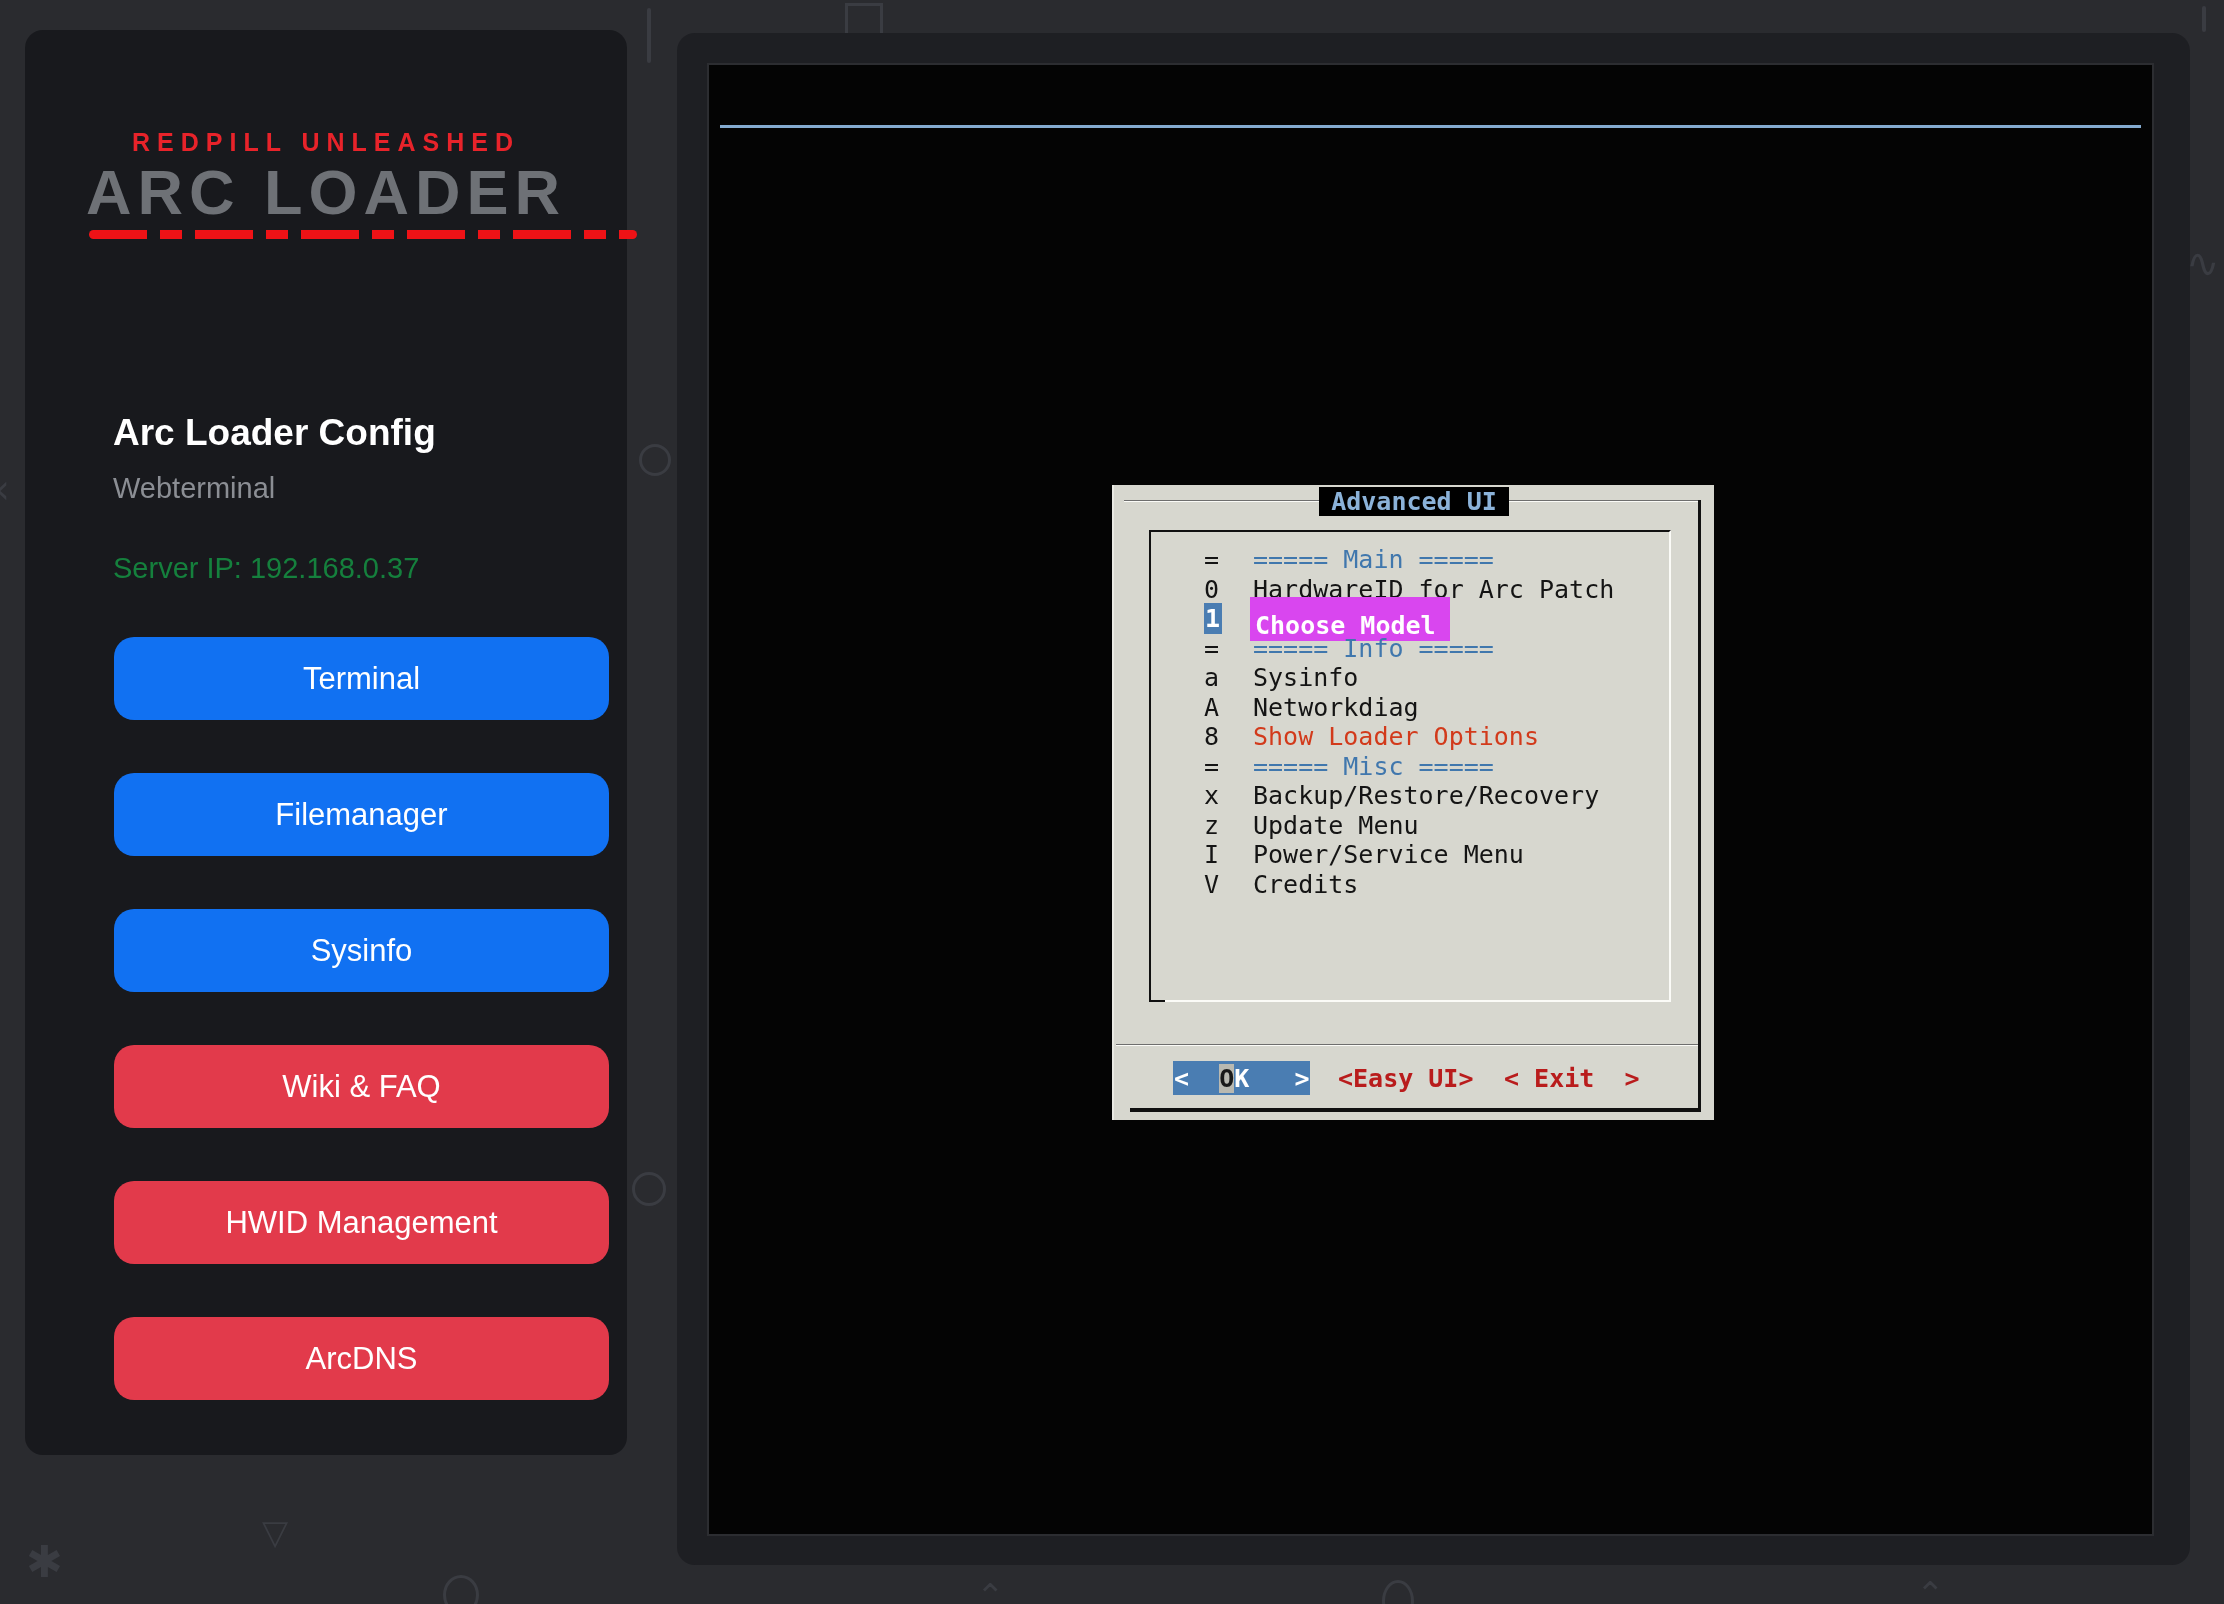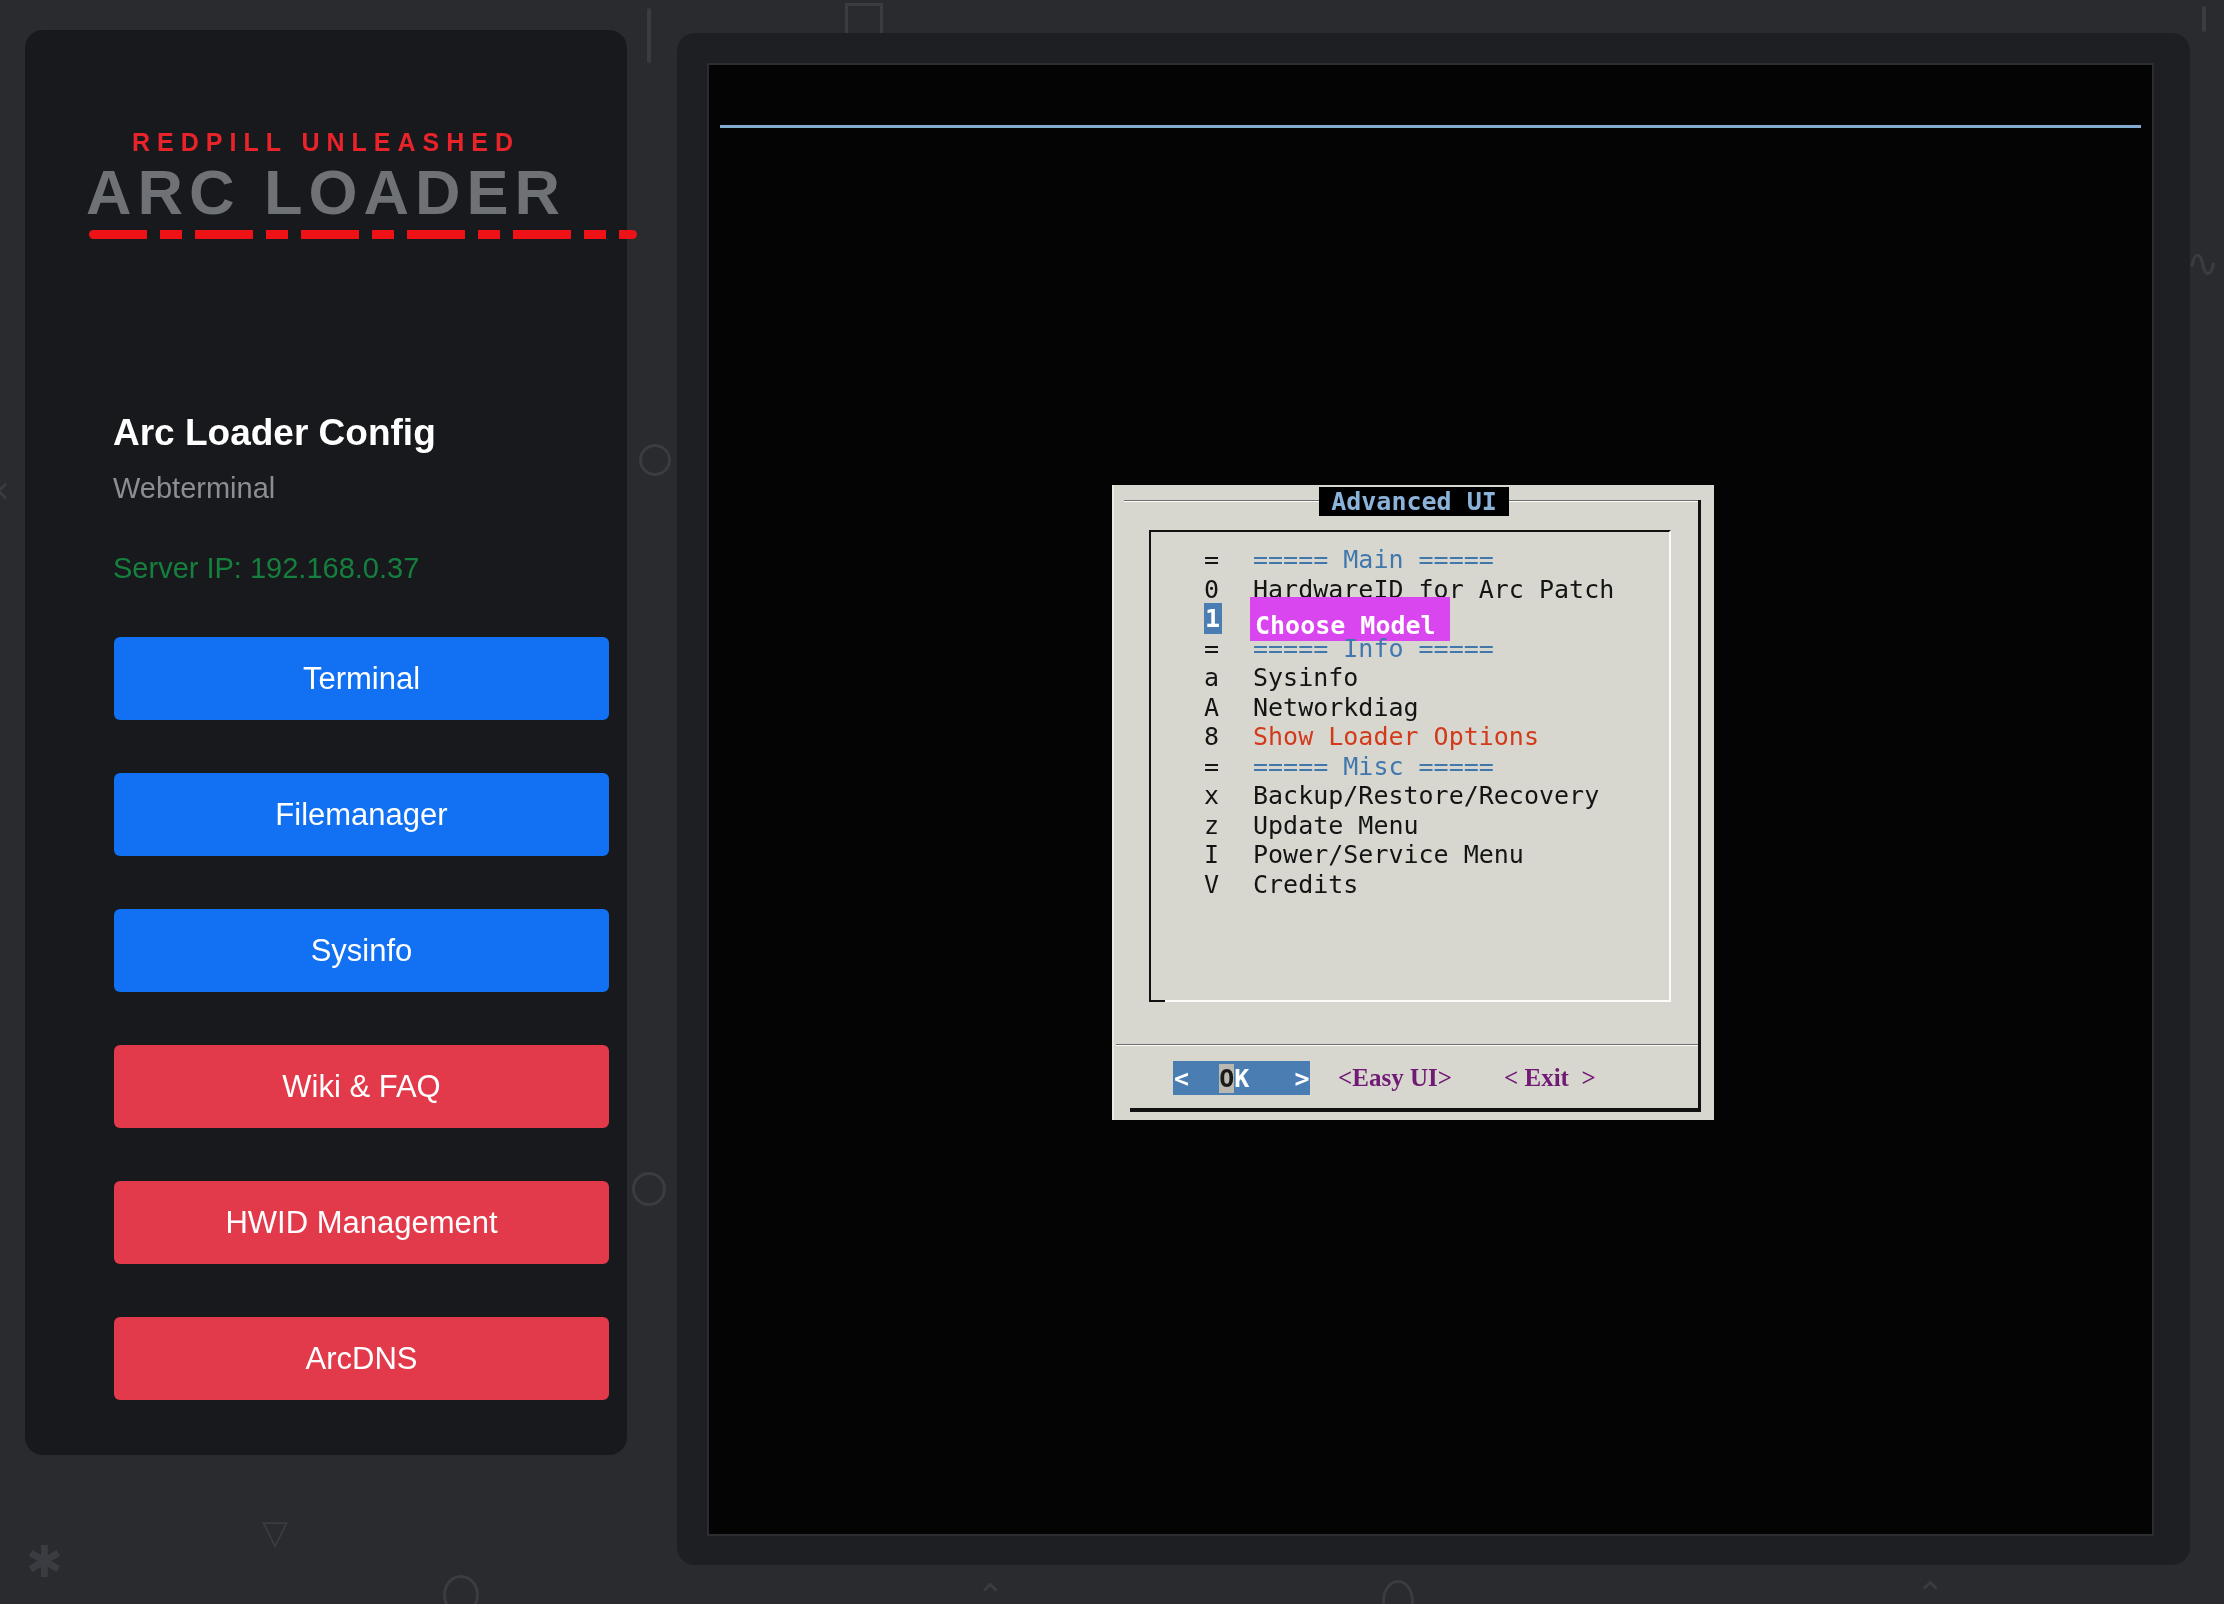--- a/index.html
+++ b/index.html
@@ -19,21 +19,21 @@
   .brand-top{position:absolute;left:0;width:100%;top:98px;text-align:center;
              color:#e8232a;font-size:25px;font-weight:bold;letter-spacing:7px;}
   .brand-main{position:absolute;left:0;width:100%;top:126px;text-align:center;
               color:#6e7176;font-size:63px;font-weight:bold;letter-spacing:6px;}
   .brand-rule{position:absolute;left:64px;top:200px;width:548px;height:9px;border-radius:5px;
               background:repeating-linear-gradient(90deg,#ee1216 0 58px,transparent 58px 71px,
                          #ee1216 71px 93px,transparent 93px 106px);}
   .side-title{position:absolute;left:88px;top:382px;color:#ffffff;font-size:37px;font-weight:bold;}
   .side-sub{position:absolute;left:88px;top:442px;color:#8b8e94;font-size:29px;}
   .side-ip{position:absolute;left:88px;top:522px;color:#15803d;font-size:29px;text-align:center;}
-  .btn{position:absolute;left:89px;width:495px;height:83px;border-radius:6px;
+  .btn{position:absolute;left:89px;width:495px;height:83px;border-radius:20px;
        display:flex;align-items:center;justify-content:center;
        color:#fff;font-size:31px;cursor:pointer;}
   .btn.blue{background:#1171f2;}
   .btn.red{background:#e23a4b;}
 
   
   .terminal-frame{position:absolute;left:677px;top:33px;width:1513px;height:1532px;
                   background:#1e1f23;border-radius:18px;}
   .terminal-screen{position:absolute;left:30px;top:30px;width:1443px;height:1469px;
                    background:#040404;border:2px solid #2c2d31;}
@@ -63,21 +63,21 @@
   .mrow.section .mlabel{color:#4077ad;}
   .mrow.warn .mlabel{color:#d23a1b;}
   .mrow.selected .mkey{background:#4a7db2;color:#fff;font-weight:bold;padding:1px 1px;}
   .mrow.selected .mlabel{background:#d946ef;color:#fff;font-weight:bold;padding:14px 14px 1px 5px;margin-left:28px;}
   .dlg-sep{position:absolute;left:2px;top:559px;width:582px;height:2px;
            background:linear-gradient(#6e6e6e 50%,#fbfbf7 50%);}
   .dlg-buttons{position:absolute;left:0;top:576px;width:100%;height:36px;font-size:25px;font-weight:bold;white-space:pre;}
   .ok-btn{position:absolute;left:59px;top:0;height:34px;background:#4a7db2;color:#fff;
           display:flex;align-items:center;padding:0 1px;cursor:pointer;}
   .ok-cursor{background:#b9b9b1;color:#1a1a1a;}
-  .ghost-btn{position:absolute;top:0;height:34px;display:flex;align-items:center;color:#701a75;cursor:pointer;font-family:Liberation Serif, serif;}
+  .ghost-btn{position:absolute;top:0;height:34px;display:flex;align-items:center;color:#b91c1c;cursor:pointer;}
   .easy-btn{left:224px;}
   .exit-btn{left:390px;}
 </style>
 </head>
 <body>
 
 <div id="page">
 
   <div class="decor d-stroke" style="left:845px;top:3px;width:32px;height:32px;"></div>
   <div class="decor d-line" style="left:647px;top:8px;width:4px;height:55px;"></div>

